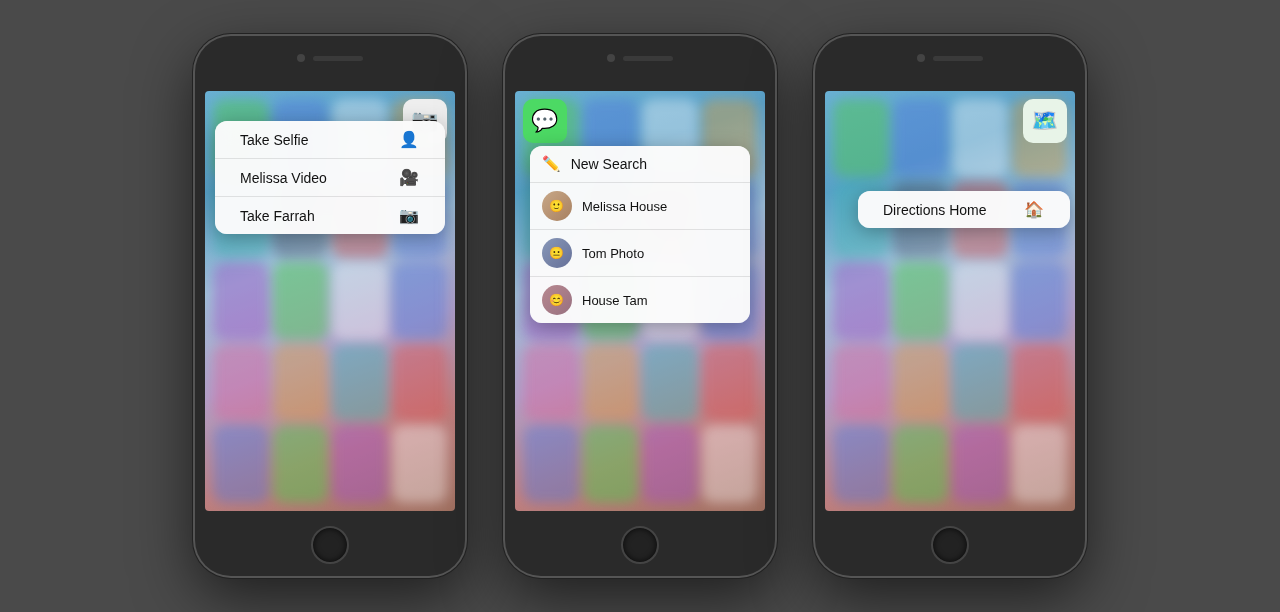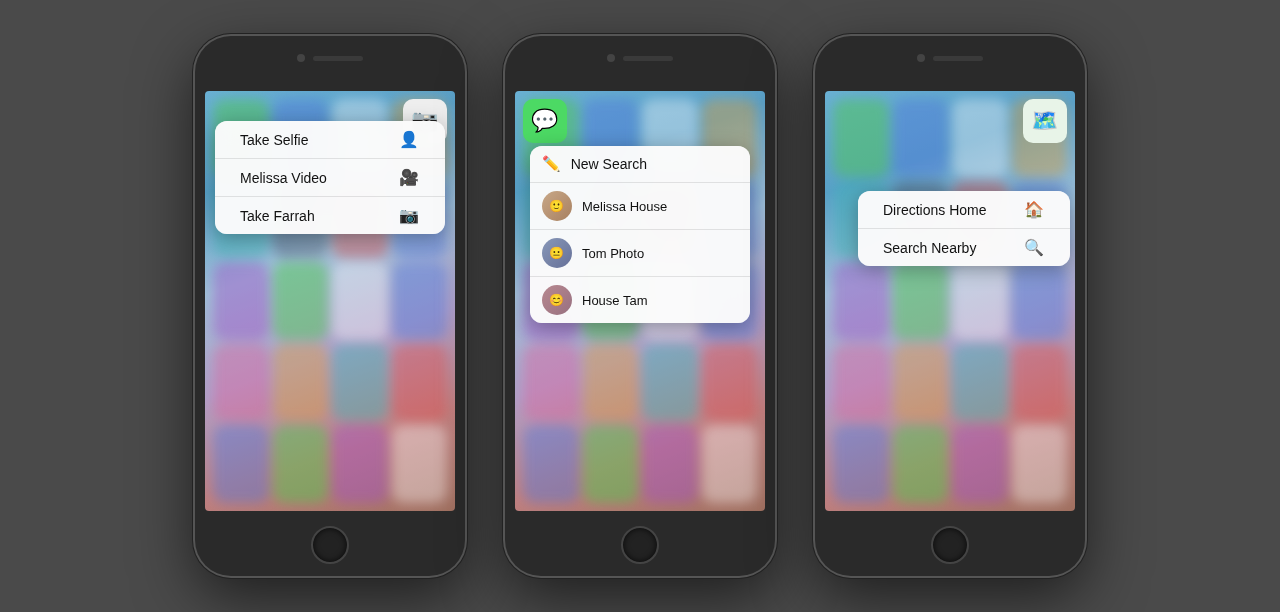--- a/index.html
+++ b/index.html
@@ -411,20 +411,16 @@
 
     <div class="maps-icon-badge">
       <div class="maps-icon-inner">🗺️</div>
     </div>
 
     <div class="context-menu maps-menu">
       <div class="context-menu-item">
         <span class="menu-label">Directions Home</span>
         <span class="menu-icon">🏠</span>
       </div>
-      <div class="context-menu-item">
-        <span class="menu-label">Search Nearby</span>
-        <span class="menu-icon">🔍</span>
-      </div>
     </div>
   </div>
   <div class="home-button"></div>
 </div>
 
 </body></html>

